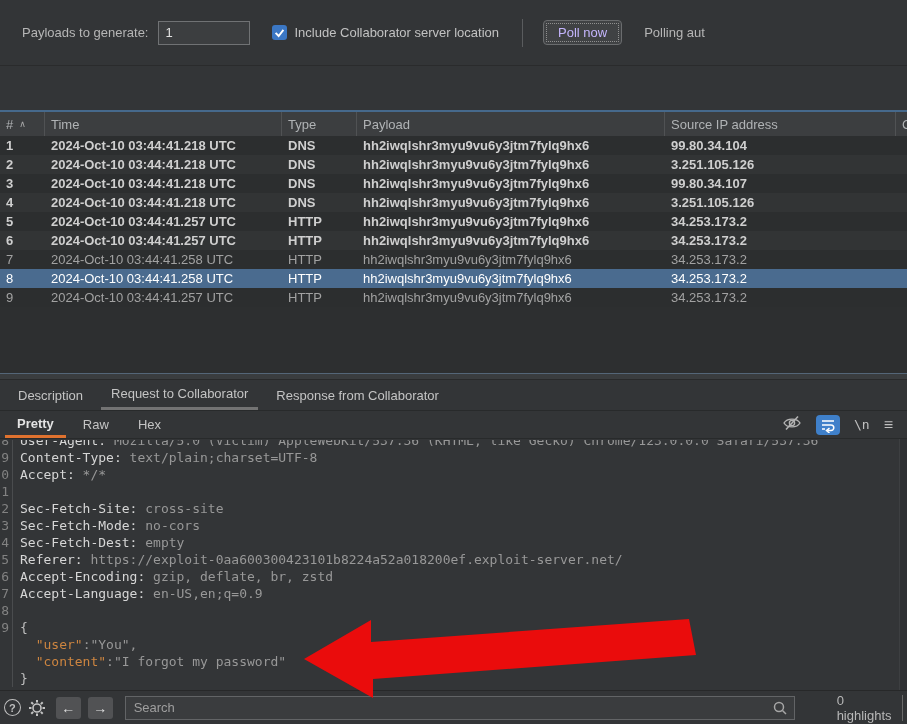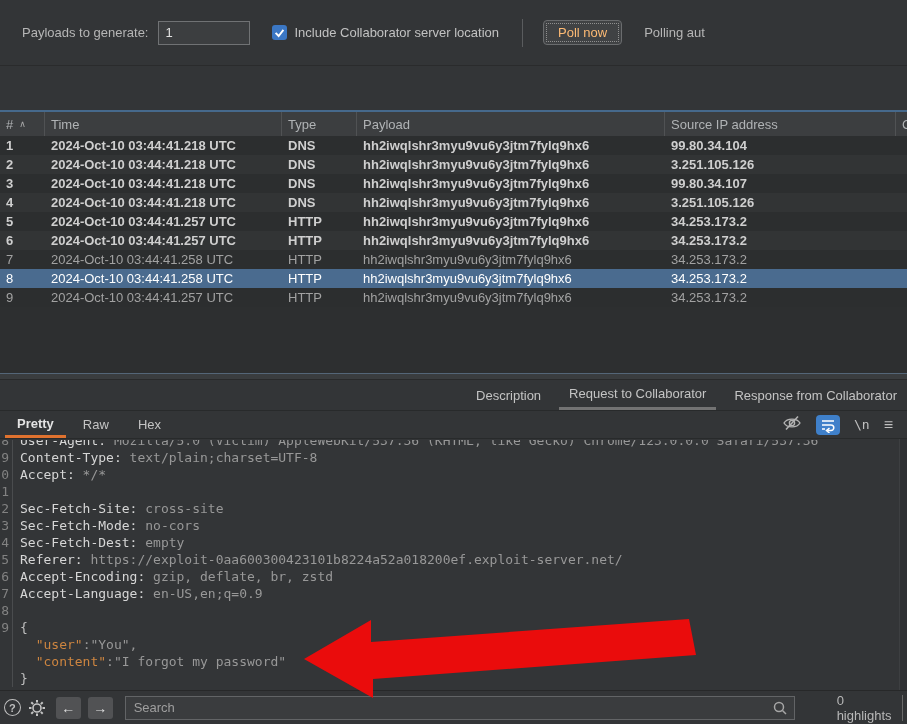--- a/index.html
+++ b/index.html
@@ -27,21 +27,21 @@
   }
   .chk-group { display:flex; align-items:center; margin-left:22px; }
   .checkbox {
     width:15px; height:15px; background:#3b77c4; border-radius:3px;
     display:inline-flex; align-items:center; justify-content:center;
   }
   .chk-label { margin-left:7px; color:#c2c2c2; }
   .v-sep { width:1px; height:28px; background:#5a5c5e; margin-left:23px; }
   .poll-btn {
     margin-left:20px; height:25px; padding:0 14px; background:#404244;
-    border:1px solid #6a6c6e; border-radius:4px; color:#fdba74; font-size:13px;
+    border:1px solid #6a6c6e; border-radius:4px; color:#c4b5fd; font-size:13px;
     outline:1px dotted #909090; outline-offset:-4px;
     font-family:"Liberation Sans", sans-serif;
   }
   .polling-label { margin-left:22px; color:#b6b6b6; overflow:hidden; }
   
   .gap-panel { height:44px; }
   
   .itable { height:263px; display:flex; flex-direction:column; background:#2c2e2f; }
   .thead {
     display:grid; grid-template-columns:45px 237px 75px 308px 231px 11px;
@@ -56,21 +56,21 @@
   }
   .trow:nth-child(odd)  { background:#2c2e2f; }
   .trow:nth-child(even) { background:#323435; }
   .trow.bold { font-weight:bold; color:#cfcfcf; }
   .trow.selected { background:#4a6b8f; color:#ffffff; }
   .trow .td { padding-left:6px; overflow:hidden; white-space:nowrap; }
   .tbody-fill { flex:1 1 auto; background:#2d2f30; }
   
   .splitter { height:7px; background:#3a3d3f; border-top:1px solid #546678; border-bottom:1px solid #292a2b; }
   
-  .dtabs { height:31px; display:flex; align-items:stretch; border-bottom:1px solid #282a2b;justify-content:flex-end; }
+  .dtabs { height:31px; display:flex; align-items:stretch; border-bottom:1px solid #282a2b; }
   .dtab { display:flex; align-items:center; padding:0 10px; margin-left:8px; color:#c4c4c4; position:relative; }
   .dtab.active { border-bottom:3px solid #737373; }
   
   .etoolbar { height:28px; display:flex; align-items:stretch; border-bottom:1px solid #282a2b; position:relative; }
   .etab { display:flex; align-items:center; padding:0 12px; margin-left:5px; color:#c4c4c4; }
   .etab.active { border-bottom:3px solid #e0722f; font-weight:bold; color:#e4e4e4; }
   .e-icons { margin-left:auto; display:flex; align-items:center; gap:14px; padding-right:14px; }
   .wrap-btn { width:24px; height:20px; background:#3f80ca; border-radius:4px; display:flex; align-items:center; justify-content:center; }
   .nl-icon { font-family:"DejaVu Sans Mono", monospace; color:#c0c0c0; font-size:13px; }
   .menu-icon { color:#c0c0c0; font-size:16px; }

